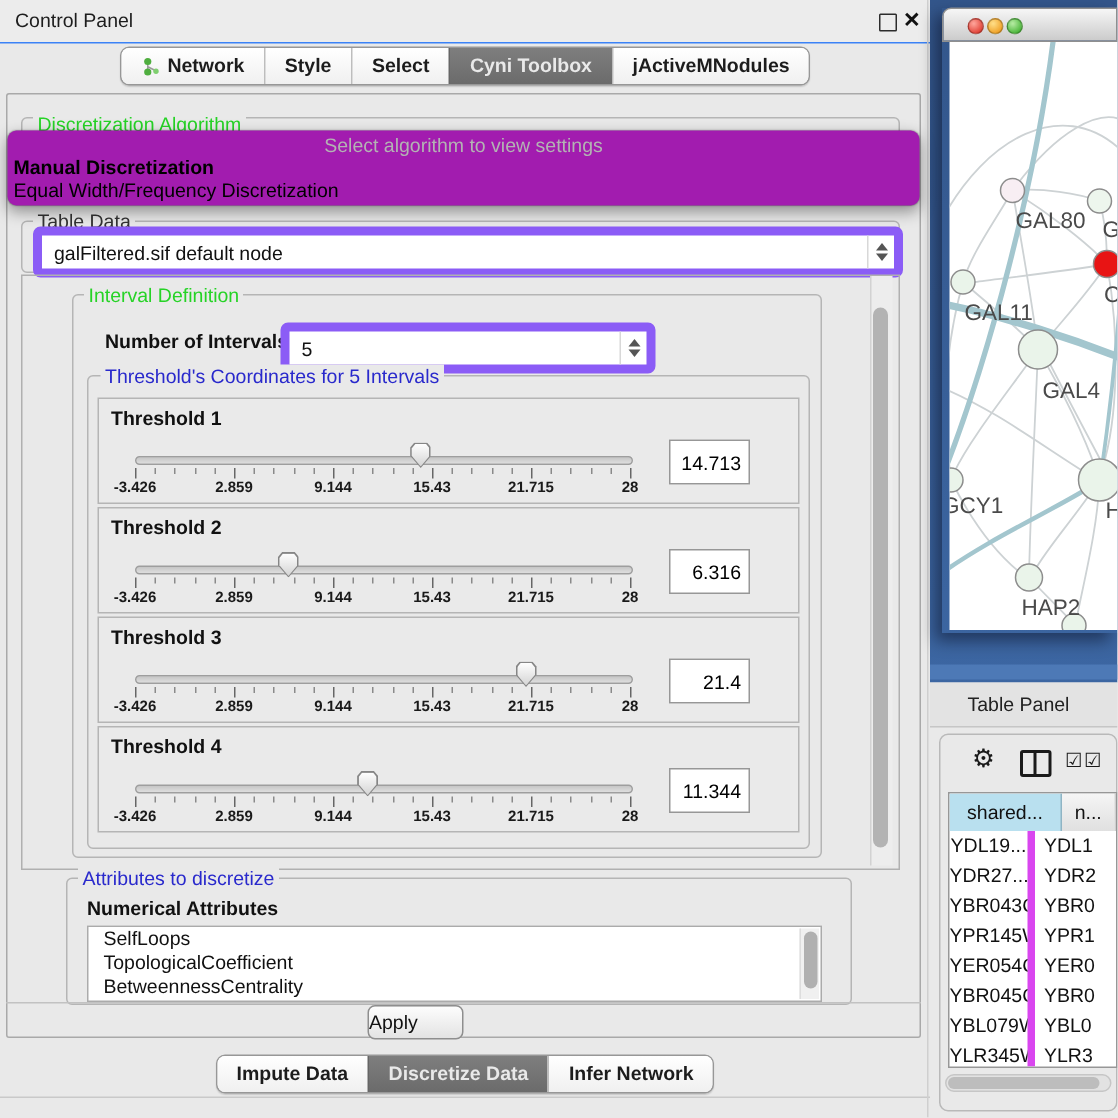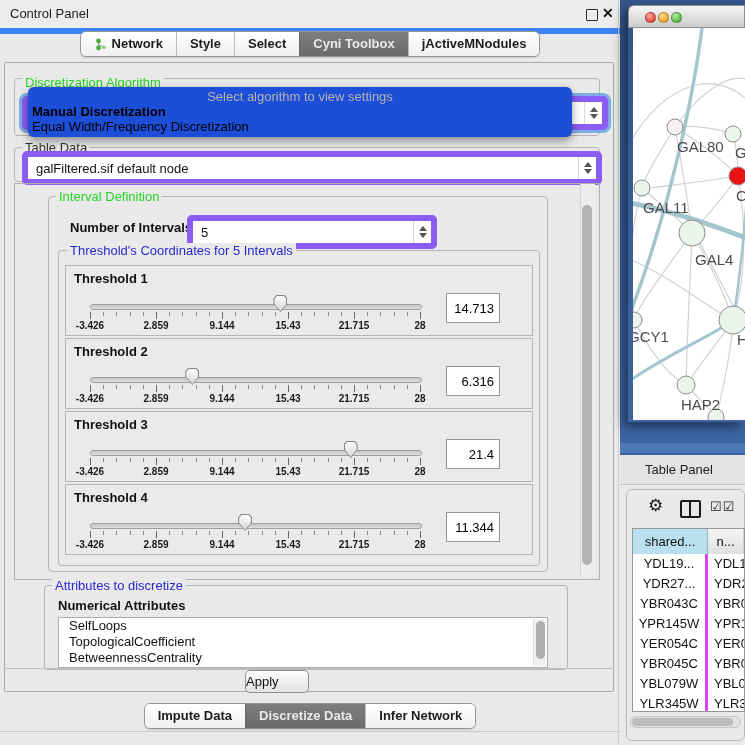--- a/index.html
+++ b/index.html
@@ -2,21 +2,21 @@
 <html><head>
 <meta charset="utf-8">
 <style>
   html,body{margin:0;padding:0}
   body{width:745px;height:745px;overflow:hidden;background:#e9e9e9;
        font-family:"Liberation Sans",sans-serif;-webkit-font-smoothing:antialiased;position:relative}
   #root{position:absolute;inset:0}
   .abs{position:absolute}
 
   
-  .cp-titlebar{left:0;top:0;width:620px;height:28px;background:#ececec;border-bottom:6px solid #3b82f6}
+  .cp-titlebar{left:0;top:0;width:620px;height:28px;background:#ececec;border-bottom:1px solid #3b82f6}
   .cp-title{left:10px;top:0;height:28px;line-height:28px;font-size:13px;color:#1d1d1d}
   .float-ic{left:586px;top:9px;width:10px;height:10px;border:1.5px solid #2c2c2c;border-radius:1px}
   .close-ic{left:602px;top:5px;font-size:14px;font-weight:bold;color:#111}
 
   .tabbar{display:flex;justify-content:center;align-items:flex-start}
   .tabbar-top{left:0;top:31px;width:620px}
   .tabbar-bot{left:0;top:703px;width:620px}
   .segwrap{display:inline-flex;border:1px solid #979797;border-radius:6px;overflow:hidden;background:#fff;box-shadow:0 1px 1px rgba(0,0,0,.15)}
   .seg{padding:0 13px;height:24px;line-height:24px;font-size:13px;font-weight:600;color:#1c1c1c;
        background:linear-gradient(#ffffff,#f0f0f0);border-left:1px solid #bdbdbd;display:flex;align-items:center;gap:5px}
@@ -46,21 +46,21 @@
   .combo .cval{position:absolute;left:8px;top:0;bottom:0;display:flex;align-items:center}
   .combo .stepper{position:absolute;right:0;top:0;bottom:0;width:17px;border-left:1px solid #d8d8d8;
                   display:flex;flex-direction:column;align-items:center;justify-content:center;gap:2px}
   .arr-up{width:0;height:0;border-left:4px solid transparent;border-right:4px solid transparent;border-bottom:5px solid #555}
   .arr-dn{width:0;height:0;border-left:4px solid transparent;border-right:4px solid transparent;border-top:5px solid #555}
   .alg-combo{left:22px;top:96px;width:574px;height:22px;box-shadow:0 0 0 3px rgba(98,158,224,.8)}
   .td-combo{left:22px;top:151px;width:568px;height:22px}
   .num-combo{left:187px;top:215px;width:238px;height:22px}
 
   
-  .popup{left:28px;top:87px;width:544px;height:50px;background:#1d4ed8;border-radius:6px;
+  .popup{left:5px;top:87px;width:608px;height:50px;background:#a21caf;border-radius:6px;
          box-shadow:0 4px 10px rgba(0,0,0,.38),0 0 1px rgba(0,0,0,.3);z-index:40}
   .pop-hint{position:absolute;left:0;right:0;top:2px;height:15px;line-height:15px;text-align:center;color:#b3b3b3;font-size:13px}
   .pop-opt{position:absolute;left:4px;right:4px;height:15px;line-height:15px;font-size:13px;color:#000}
   .pop-opt.b{font-weight:bold}
 
   
   .scrollpane{left:14px;top:183px;width:584px;height:395px;border:1px solid #b0b0b0}
   .vsb-track{left:580px;top:184px;width:14px;height:393px;background:#ededed;border-left:1px solid #d2d2d2}
   .vsb-thumb{left:582px;top:205px;width:10px;height:360px;border-radius:5px;background:#b3b3b3}
   .int-group{left:48px;top:196px;width:498px;height:374px}
@@ -116,21 +116,21 @@
   .split-ic:before{content:"";position:absolute;left:7px;top:0;width:2px;height:14px;background:#1a1a1a}
   .chk-ic{left:710px;top:499px;font-size:13px;color:#1a1a1a;letter-spacing:1px}
   .tp-table{left:632px;top:528px;width:113px;height:184px;border:1px solid #979797;background:#fff;overflow:hidden;box-sizing:border-box}
   .tp-head{position:absolute;left:0;top:0;width:100%;height:25px;display:flex}
   .hcell{height:25px;line-height:25px;font-size:13px;color:#111;text-align:center;box-sizing:border-box;overflow:hidden;white-space:nowrap}
   .hcell.c1{width:75px;background:#b9e0ef;border-right:1px solid #8fb4c4}
   .hcell.c2{flex:1;background:linear-gradient(#f5f5f5,#e0e0e0);border-right:1px solid #cfcfcf}
   .tp-rows{position:absolute;left:0;top:25px;right:0;bottom:0;overflow:hidden}
   .trow{display:flex;height:20px;line-height:20px;font-size:13px;color:#111}
   .tcell{overflow:hidden;white-space:nowrap;text-align:center;box-sizing:border-box}
-  .tcell.c1{width:75px;border-right:3px solid #d946ef}
+  .tcell.c1{width:57px;border-right:5px solid #d946ef}
   .tcell.c2{flex:1;text-align:left;padding-left:6px}
   .hsb-track{left:630px;top:716px;width:111px;height:12px;border:1px solid #c6c6c6;border-radius:6px;background:#e2e2e2;box-sizing:border-box}
   .hsb-thumb{left:632px;top:718px;width:101px;height:8px;border-radius:4px;background:#bdbdbd}
 </style>
 </head>
 <body>
 
 <div id="root">
 
   <div class="abs cp-titlebar">

